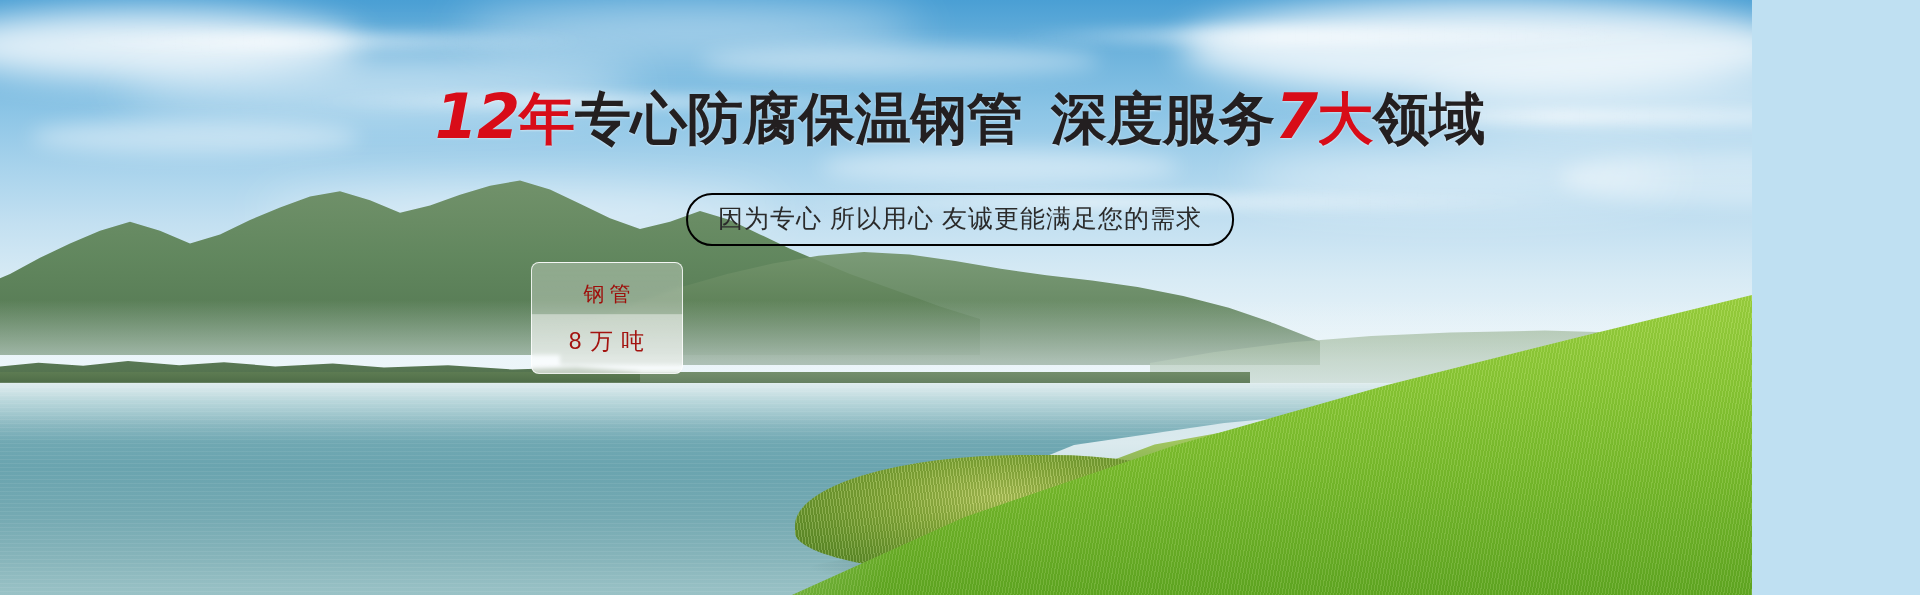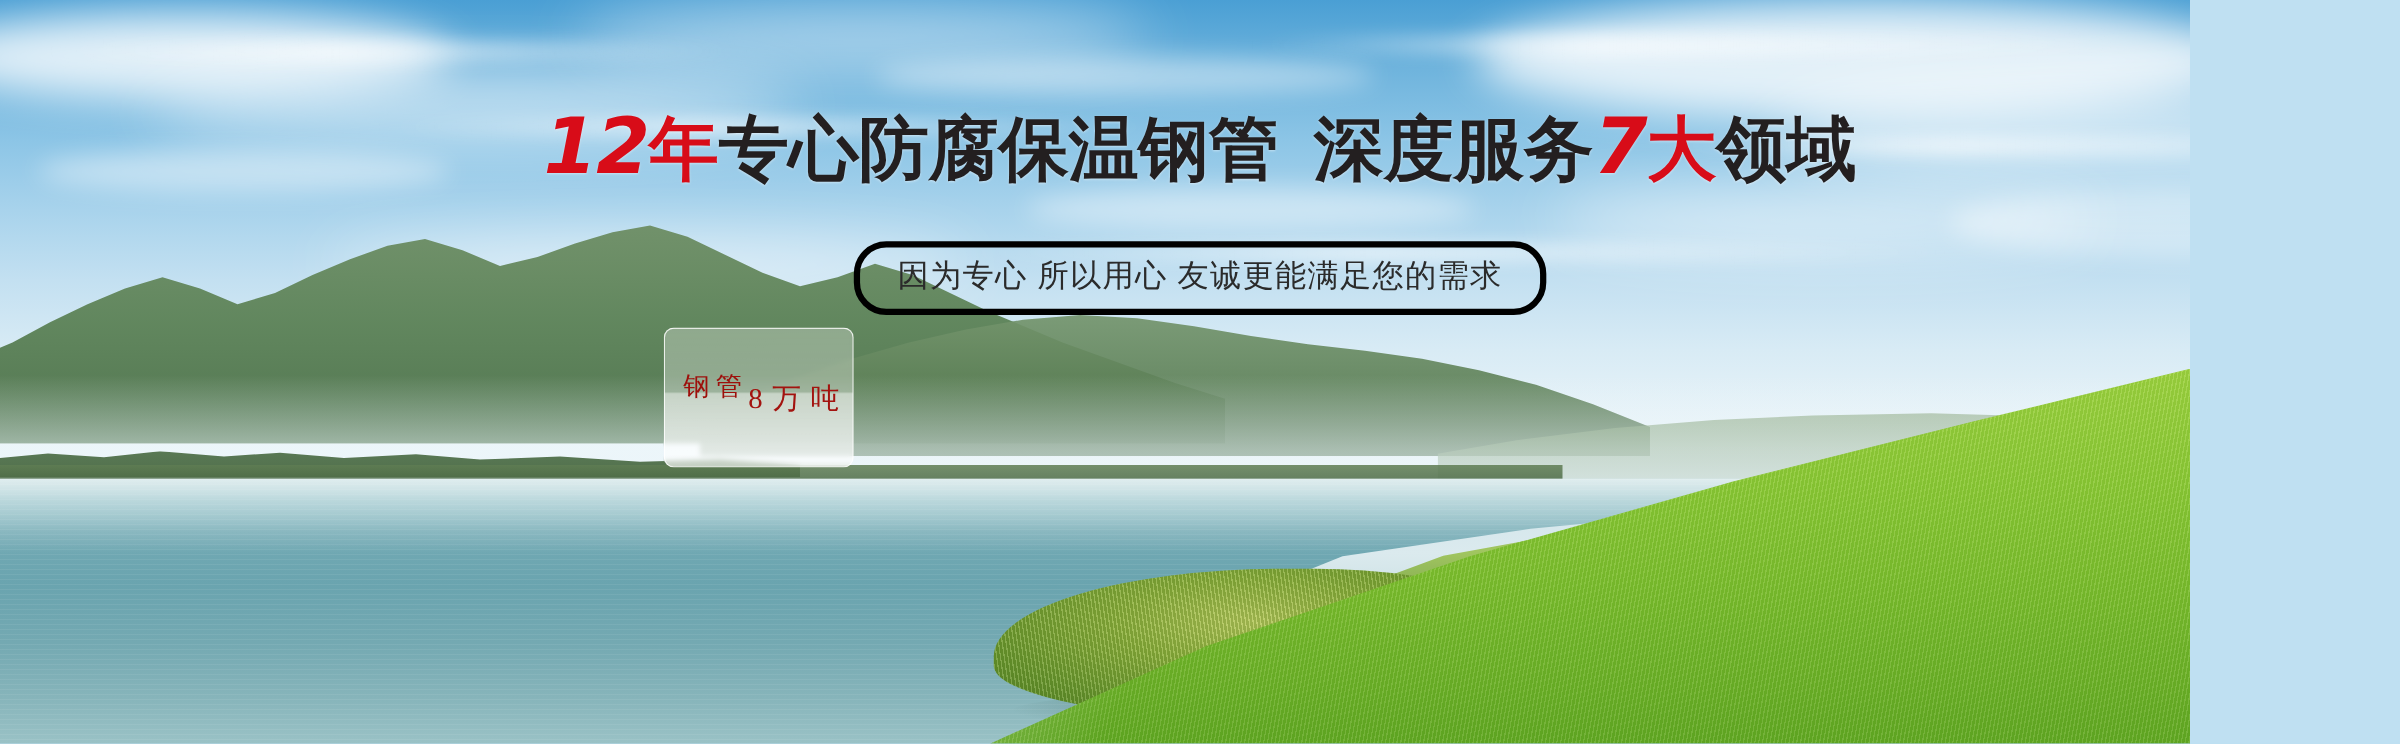--- a/index.html
+++ b/index.html
@@ -212,21 +212,21 @@
     font-style:italic;
     font-weight:bold;
     letter-spacing:-1px;
   }
   .headline .gap { display:inline-block; width:28px; }
 
   .subtitle-pill {
     position:absolute; left:50%; top:193px;
     transform:translateX(-50%);
     padding:9px 30px 11px 30px;
-    border:5px solid #000000;
+    border:2px solid #000000;
     border-radius:26px;
     font-size:25px;
     color:#2b2b2b;
     white-space:nowrap;
     letter-spacing:1px;
     background:transparent;
     line-height:1.15;
   }
 
   
@@ -236,41 +236,40 @@
     gap:18px;
   }
   .card {
     width:152px;
     height:112px;
     border-radius:8px;
     border:1px solid rgba(255,255,255,0.82);
     background:linear-gradient(to bottom, rgba(255,255,255,0.30) 0%, rgba(255,255,255,0.34) 46%, rgba(255,255,255,0.62) 47%, rgba(255,255,255,0.66) 100%);
     backdrop-filter:blur(2px);
     display:flex;
-    flex-direction:row;
+    flex-direction:column;
     align-items:center;
     justify-content:center;
     color:#a3130f;
     text-align:center;
     box-shadow:0 0 0 0 rgba(0,0,0,0);
   }
   .card .c-label {
     font-size:21px;
     letter-spacing:5px;
     padding-left:5px;
     margin-bottom:18px;
     color:#9e0f0b;
     white-space:nowrap;
   }
   .card .c-value {
     font-size:23px;
     letter-spacing:1px;
     color:#a3130f;
     white-space:nowrap;
-    font-family:Liberation Serif, serif;
   }
   .card .c-value sup {
     font-size:13px;
     vertical-align:super;
     line-height:0;
   }
 </style>
 </head>
 <body>
 

